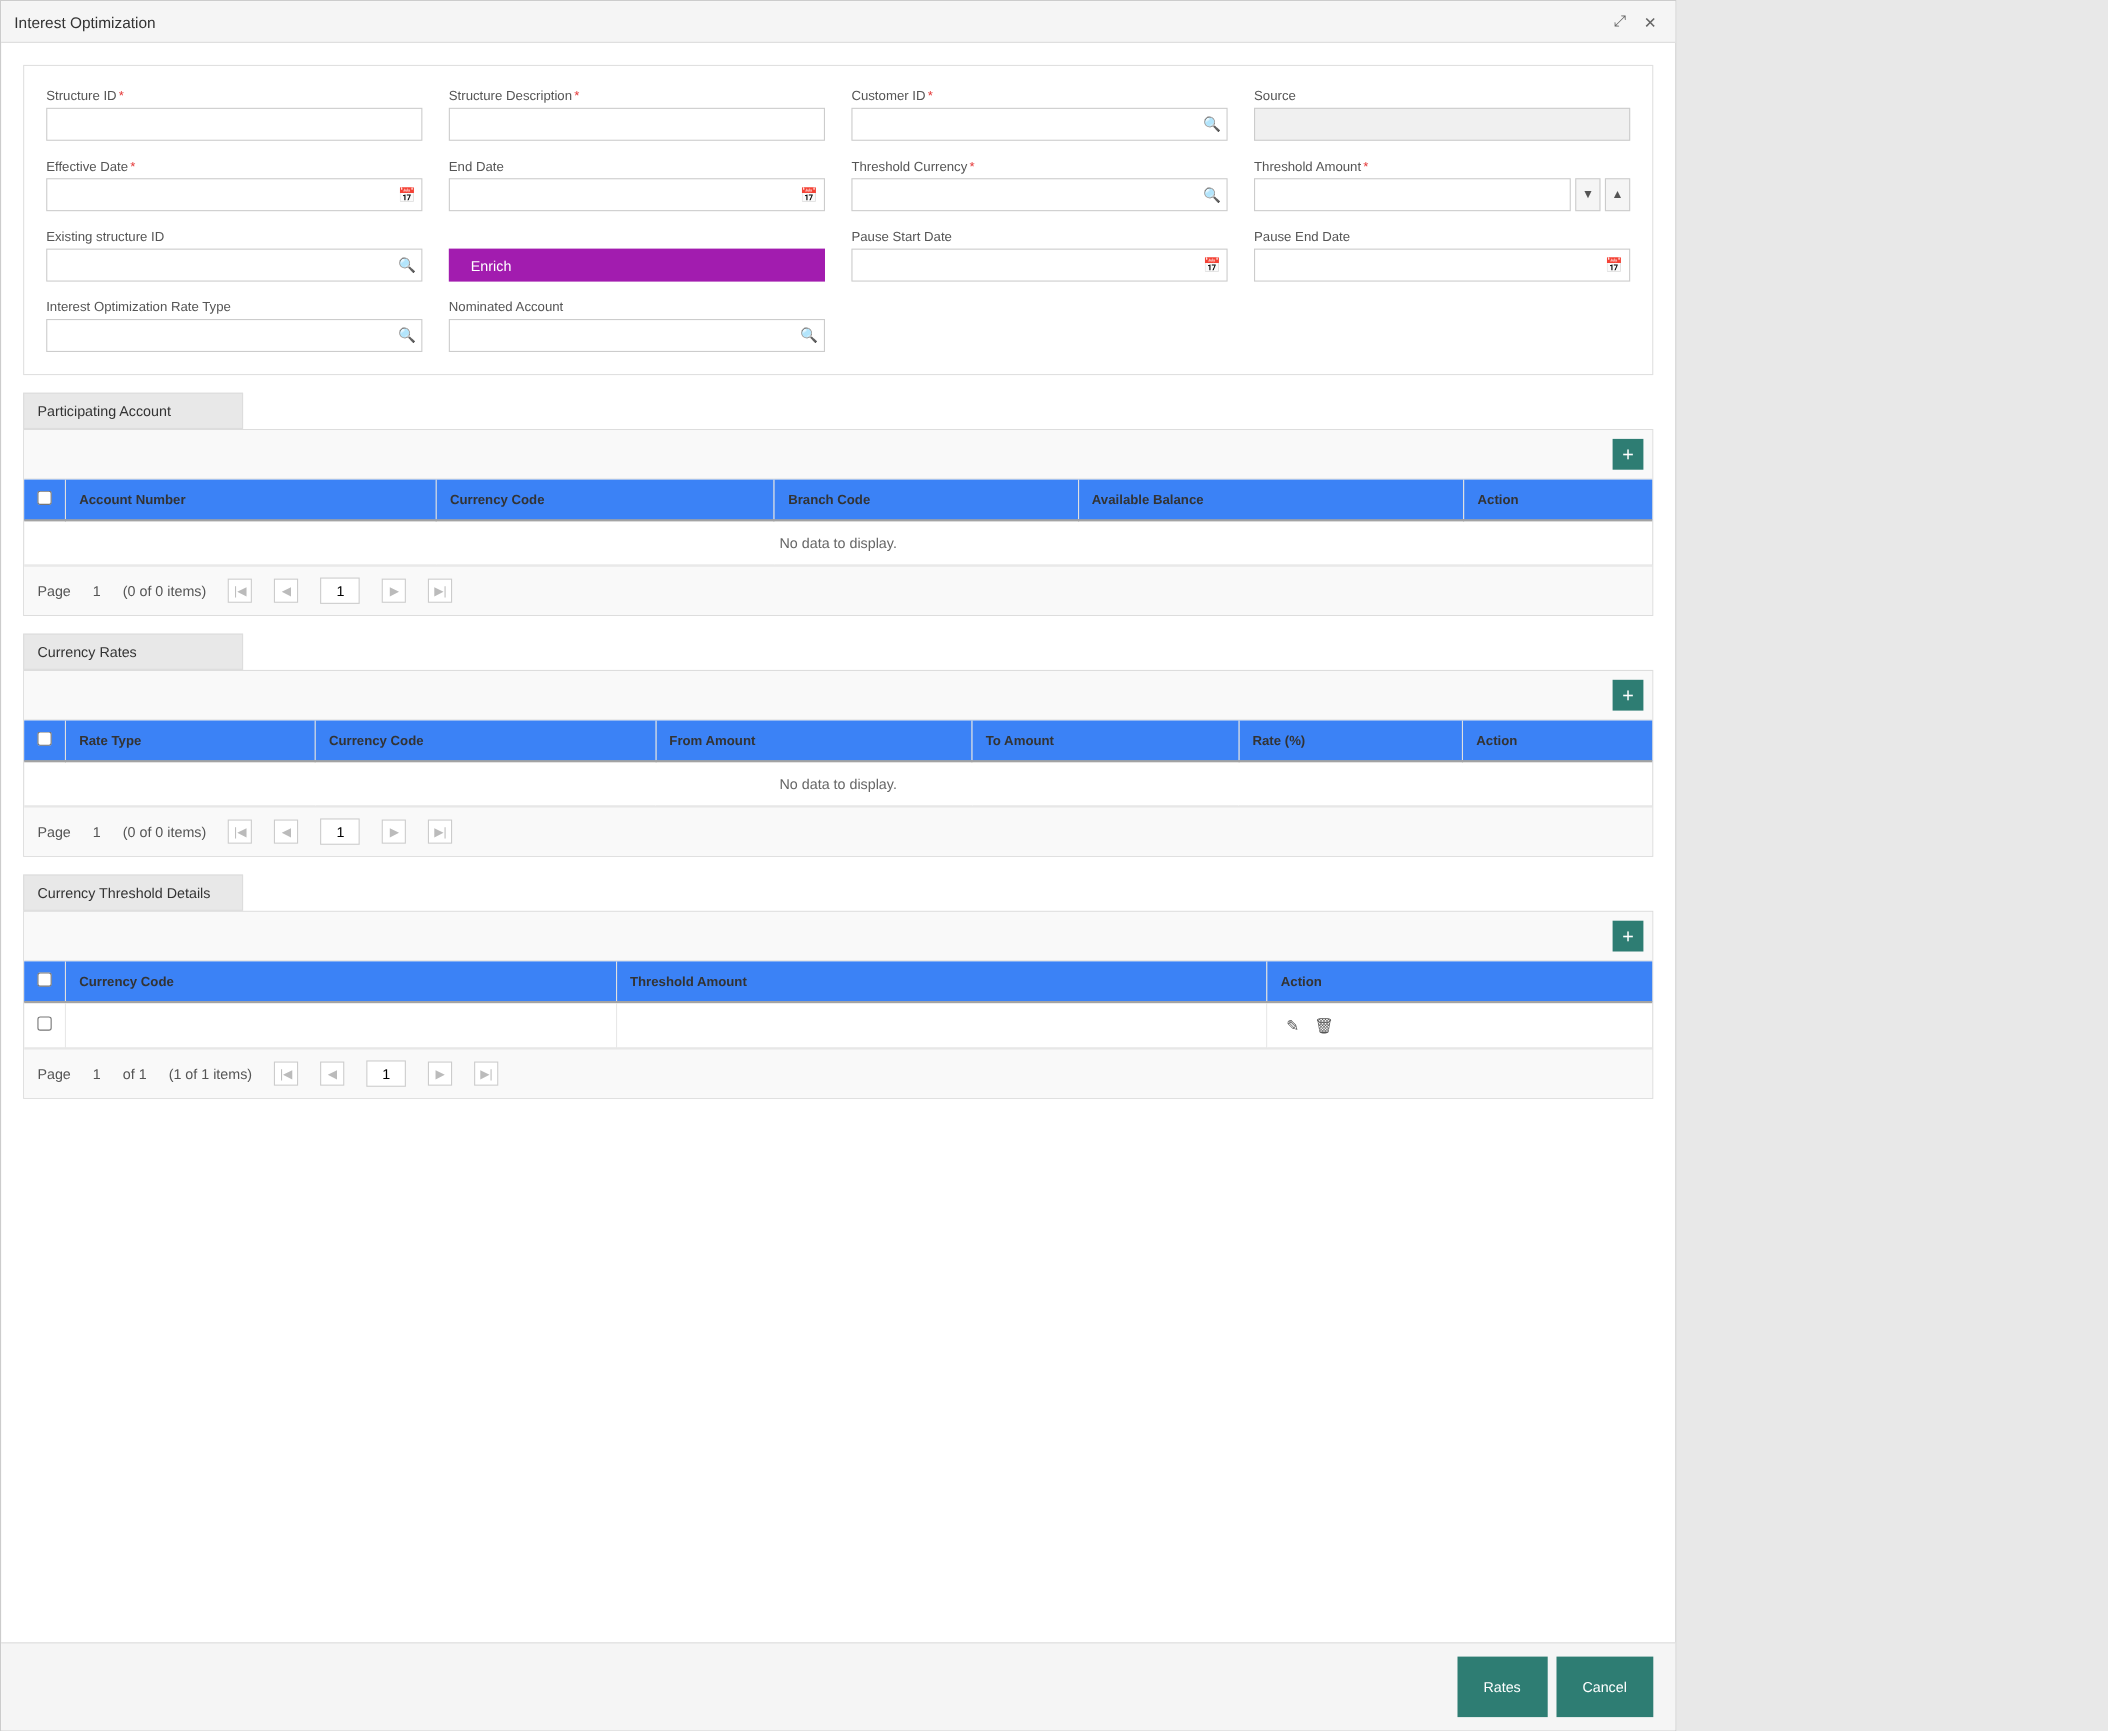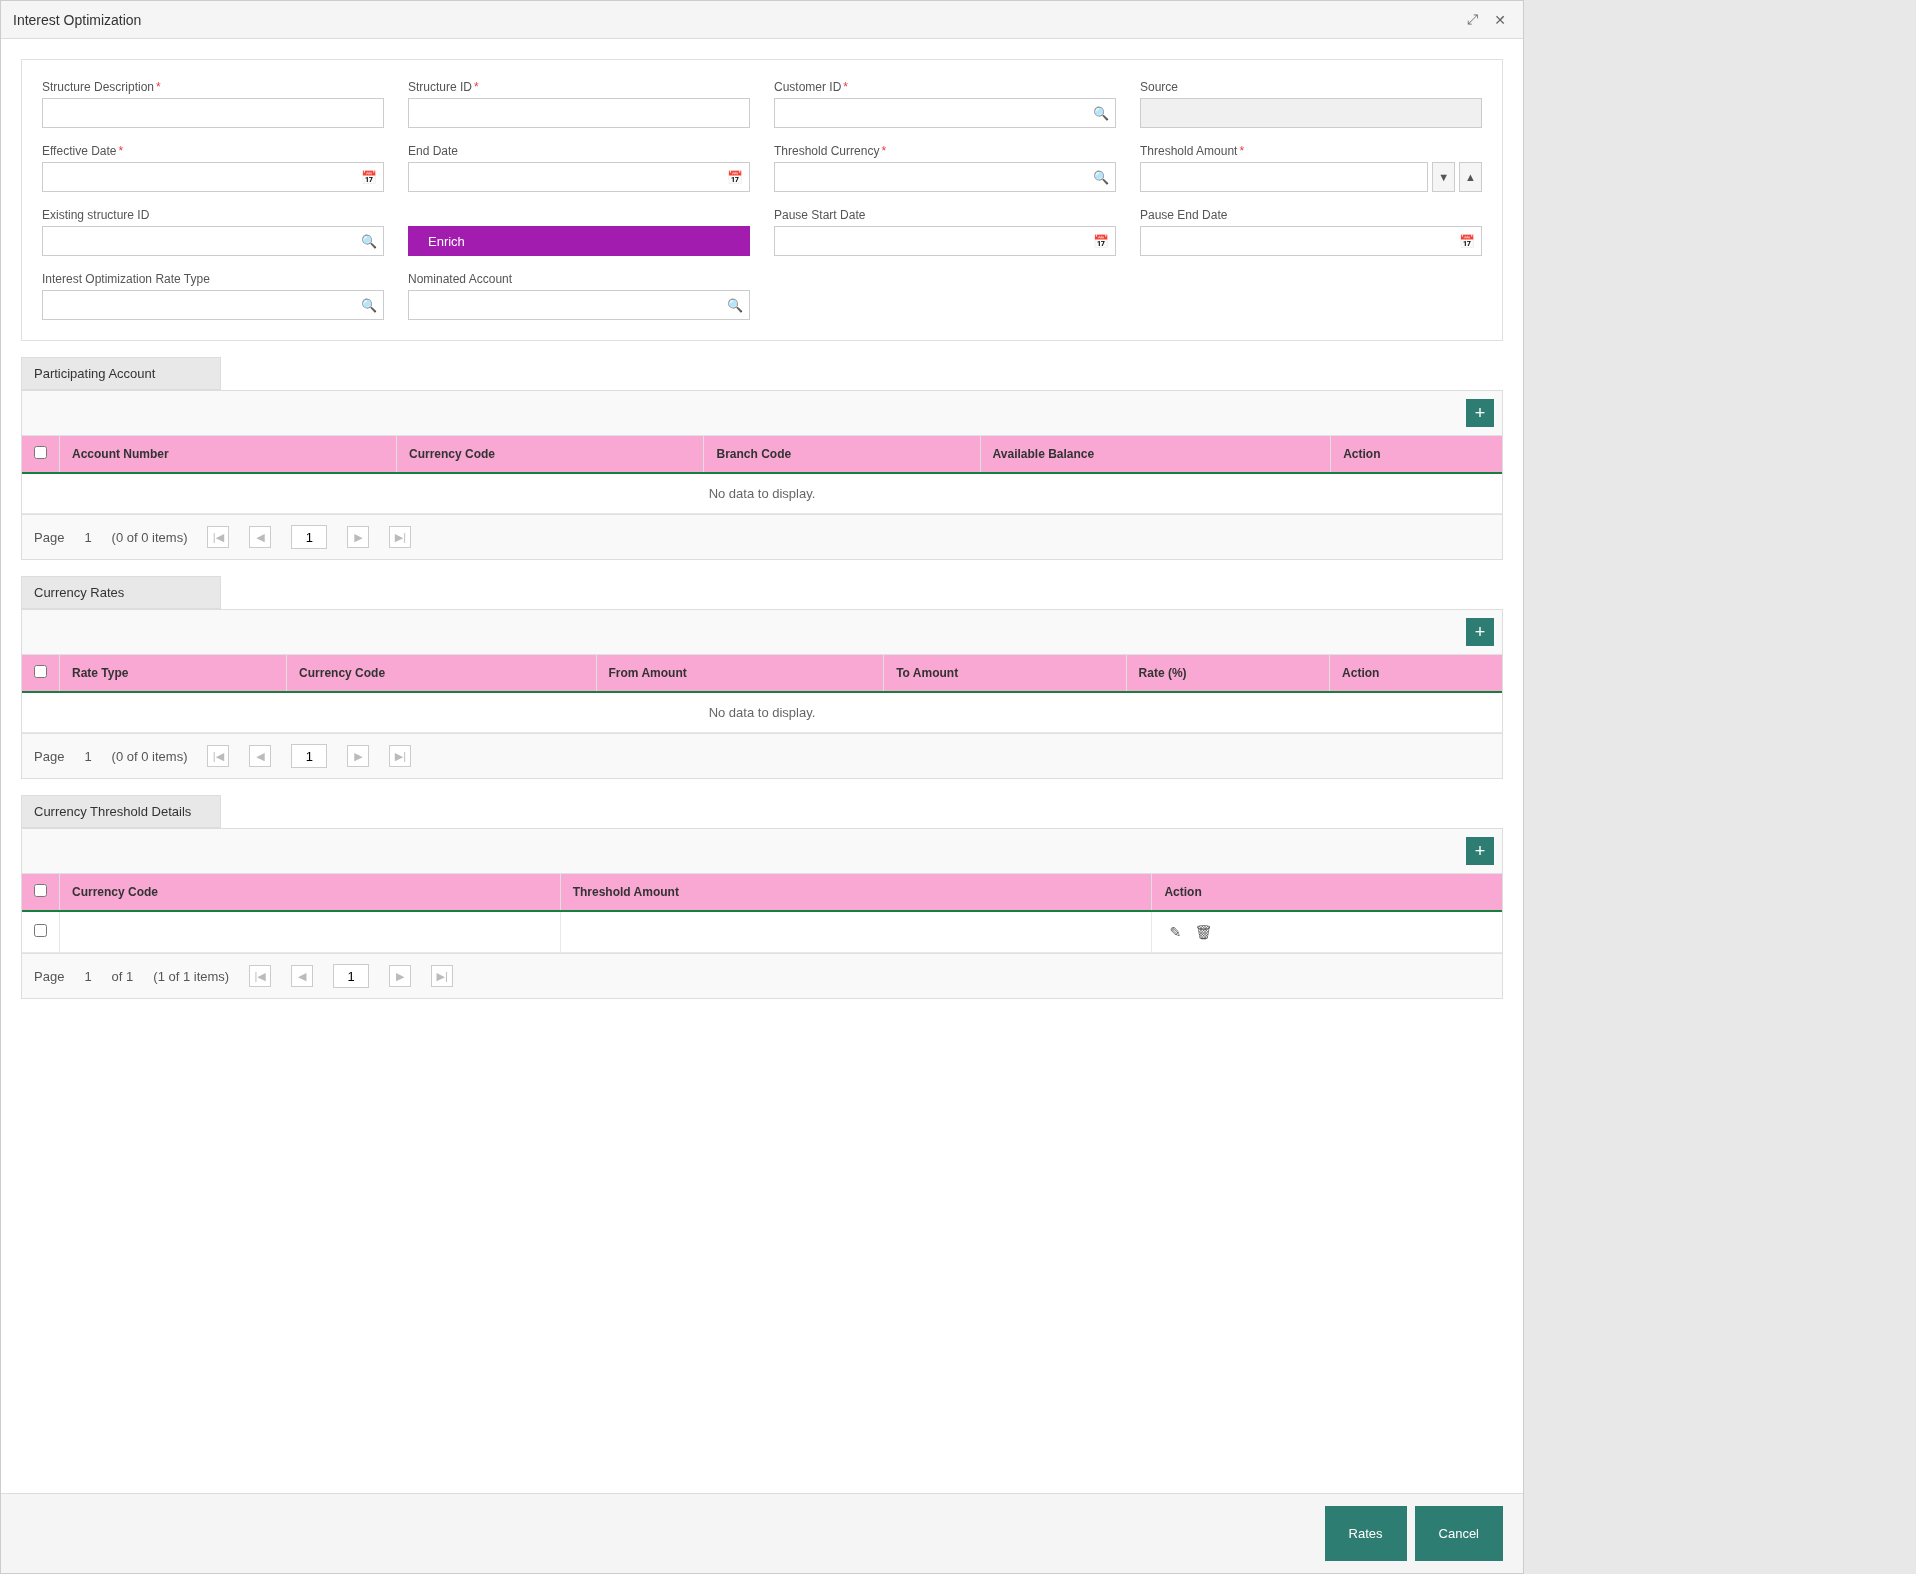--- a/index.html
+++ b/index.html
@@ -35,21 +35,21 @@
 
     
     .section-panel { margin-bottom: 16px; }
     .section-header { background: #e8e8e8; padding: 8px 12px; font-size: 13px; color: #333; display: inline-block; min-width: 200px; border: 1px solid #ddd; margin-bottom: 0; }
 
     
     .table-toolbar { display: flex; justify-content: flex-end; padding: 8px; background: #f9f9f9; border-bottom: 1px solid #e0e0e0; }
     .add-btn { background: #2e7d73; color: #fff; border: none; width: 28px; height: 28px; font-size: 18px; cursor: pointer; display: flex; align-items: center; justify-content: center; }
 
     table { width: 100%; border-collapse: collapse; font-size: 13px; }
-    thead tr { background: #f9a8d4; border-bottom: 2px solid #15803d; }
+    thead tr { background: #3b82f6; border-bottom: 2px solid #a3a3a3; }
     th { padding: 10px 12px; text-align: left; font-weight: 600; color: #333; border-right: 1px solid #e0e0e0; font-size: 12px; }
     th:last-child { border-right: none; }
     td { padding: 10px 12px; border-right: 1px solid #e8e8e8; border-bottom: 1px solid #e8e8e8; font-size: 13px; }
     td:last-child { border-right: none; }
     .no-data { padding: 12px; color: #666; font-style: normal; text-align: center; }
     .checkbox-col { width: 36px; }
 
     
     .pagination { display: flex; align-items: center; gap: 20px; padding: 10px 12px; font-size: 13px; color: #555; background: #f9f9f9; border-top: 1px solid #e0e0e0; }
     .page-input { width: 36px; height: 24px; border: 1px solid #ccc; text-align: center; font-size: 13px; }
@@ -84,28 +84,28 @@
     </div>
   </div>
 
   <div class="main-content">
 
     <div class="form-section">
       <div class="form-grid">
 
         <div class="form-group">
           <label class="form-label">
+            <span>Structure ID</span><span class="required">*</span>
+          </label>
+          <input type="text" class="form-input" style="">
+        </div>
+
+        <div class="form-group">
+          <label class="form-label">
             <span>Structure Description</span><span class="required">*</span>
-          </label>
-          <input type="text" class="form-input" style="">
-        </div>
-
-        <div class="form-group">
-          <label class="form-label">
-            <span>Structure ID</span><span class="required">*</span>
           </label>
           <input type="text" class="form-input" style="">
         </div>
 
         <div class="form-group">
           <label class="form-label">
             <span>Customer ID</span><span class="required">*</span>
           </label>
           <div class="input-with-icon">
             <input type="text" class="form-input" style="">

